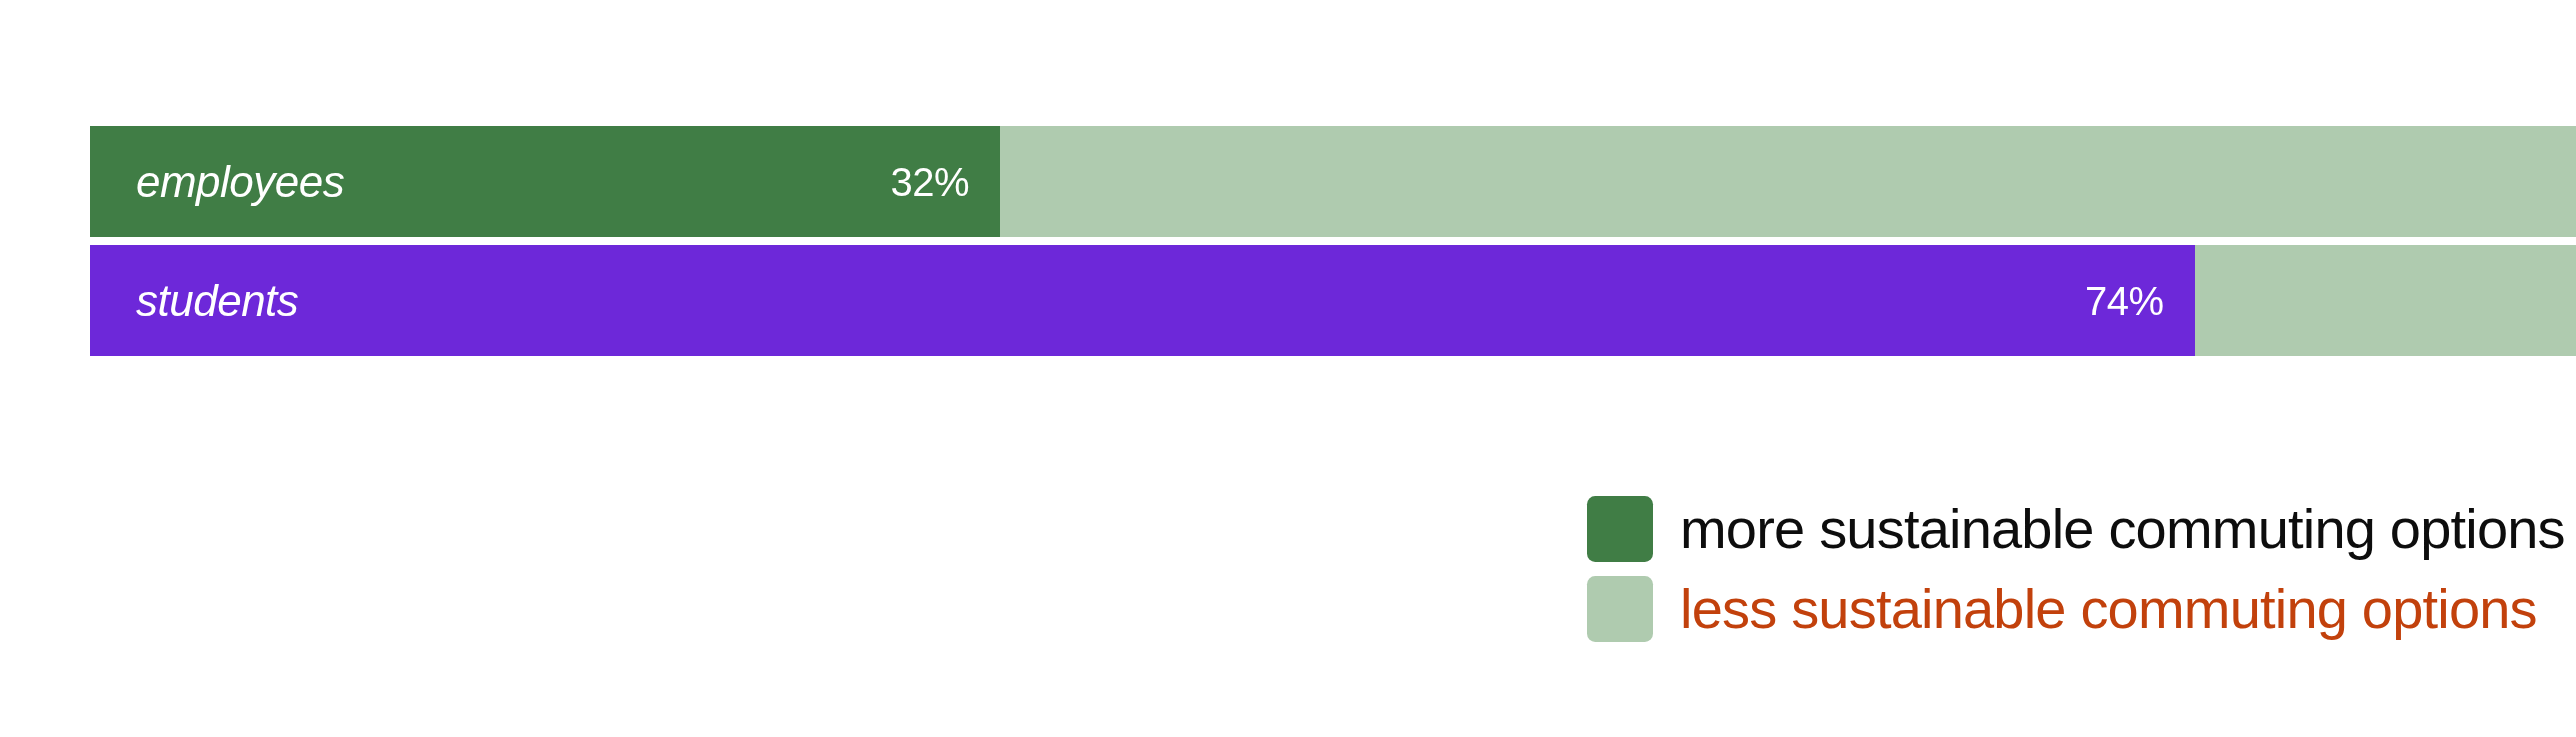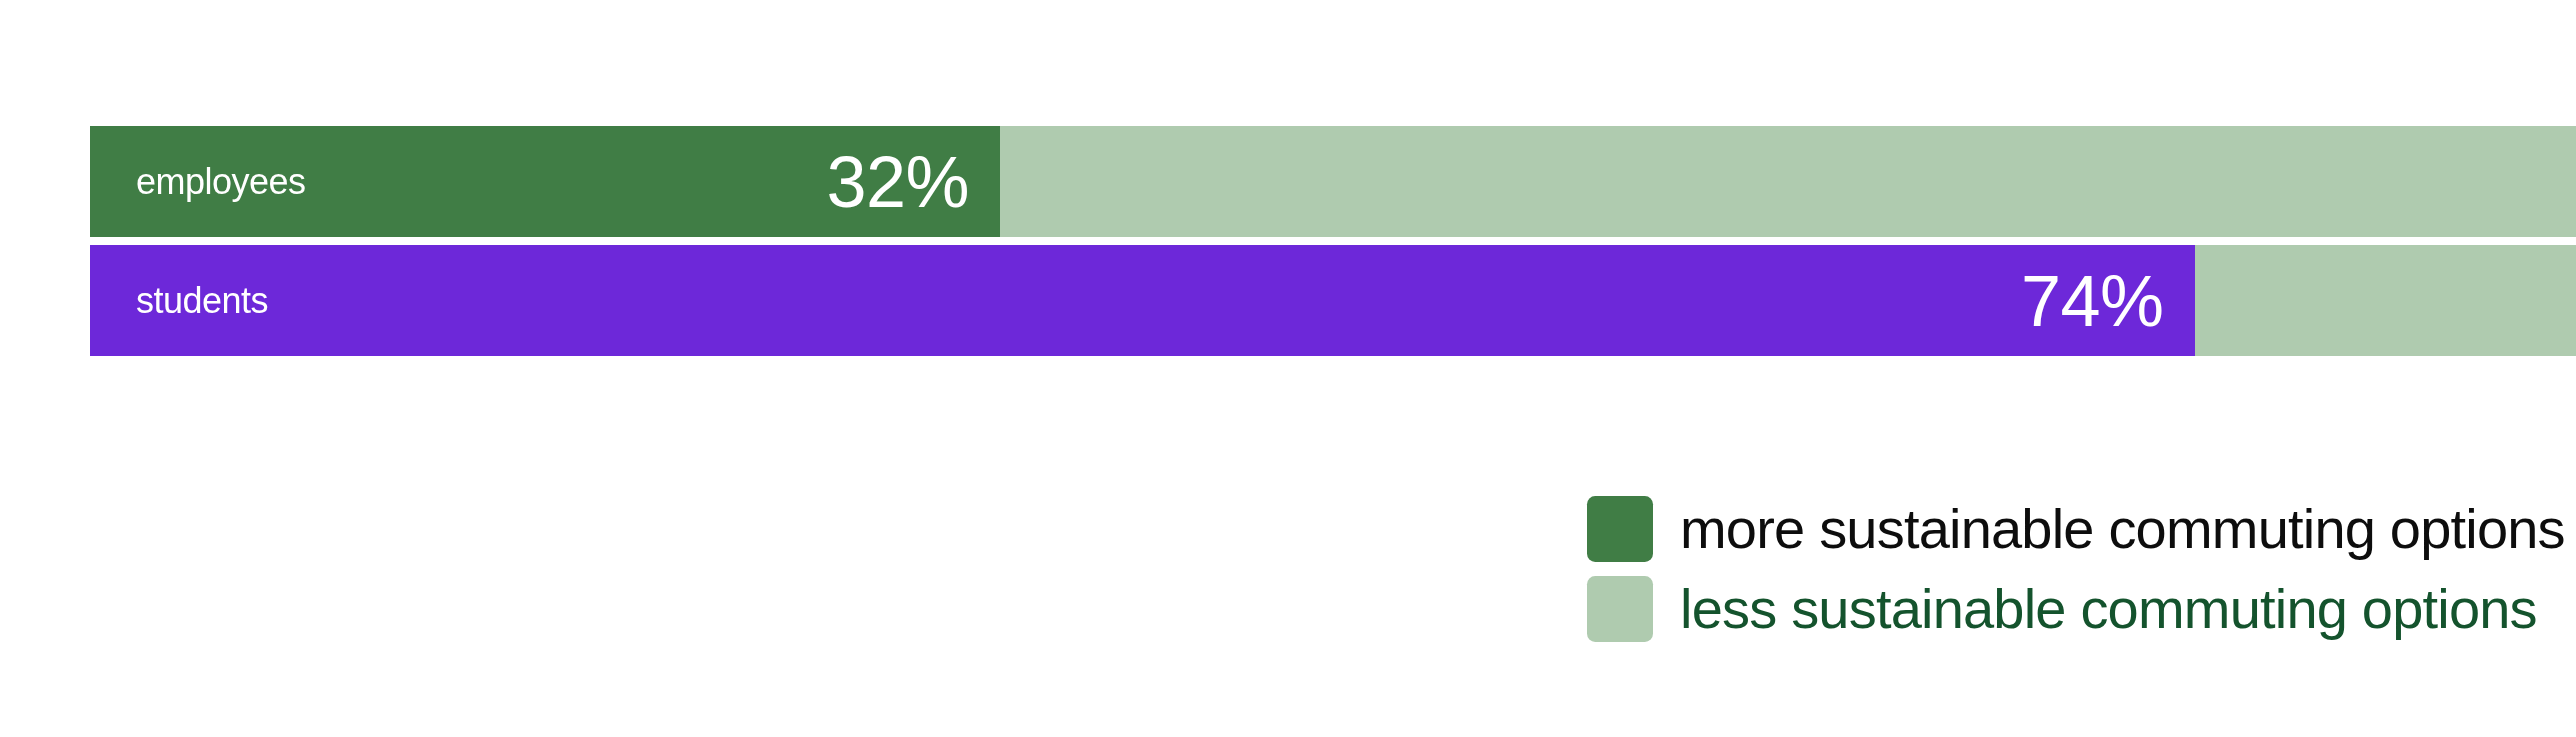--- a/index.html
+++ b/index.html
@@ -61,29 +61,30 @@
   }
 
   .seg-secondary {
     background: #AFCBAF;
     justify-content: flex-end;
     padding-right: 36px;
   }
 
   .bar-category {
     color: #ffffff;
-    font-size: 36px;
+    font-size: 44px;
     line-height: 1;
     letter-spacing: -0.5px;
     white-space: nowrap;
+    font-style: italic;
   }
 
   .bar-value-light {
     color: #ffffff;
-    font-size: 72px;
+    font-size: 40px;
     line-height: 1;
     letter-spacing: -0.5px;
     white-space: nowrap;
   }
 
   
   .legend {
     position: absolute;
     left: 1587px;
     top: 469px;
@@ -143,18 +144,18 @@
 
   </div>
 
   <div class="legend">
     <div class="legend-row">
       <span class="legend-swatch primary" style="background: rgb(64, 125, 69);"></span>
       <span class="legend-label" style="color: rgb(13, 13, 13);">more sustainable commuting options</span>
     </div>
     <div class="legend-row">
       <span class="legend-swatch secondary" style="background: rgb(175, 203, 175);"></span>
-      <span class="legend-label" style="color: #14532d;">less sustainable commuting options</span>
+      <span class="legend-label" style="color: #c2410c;">less sustainable commuting options</span>
     </div>
   </div>
 
 </div>
 
 
 </body></html>

